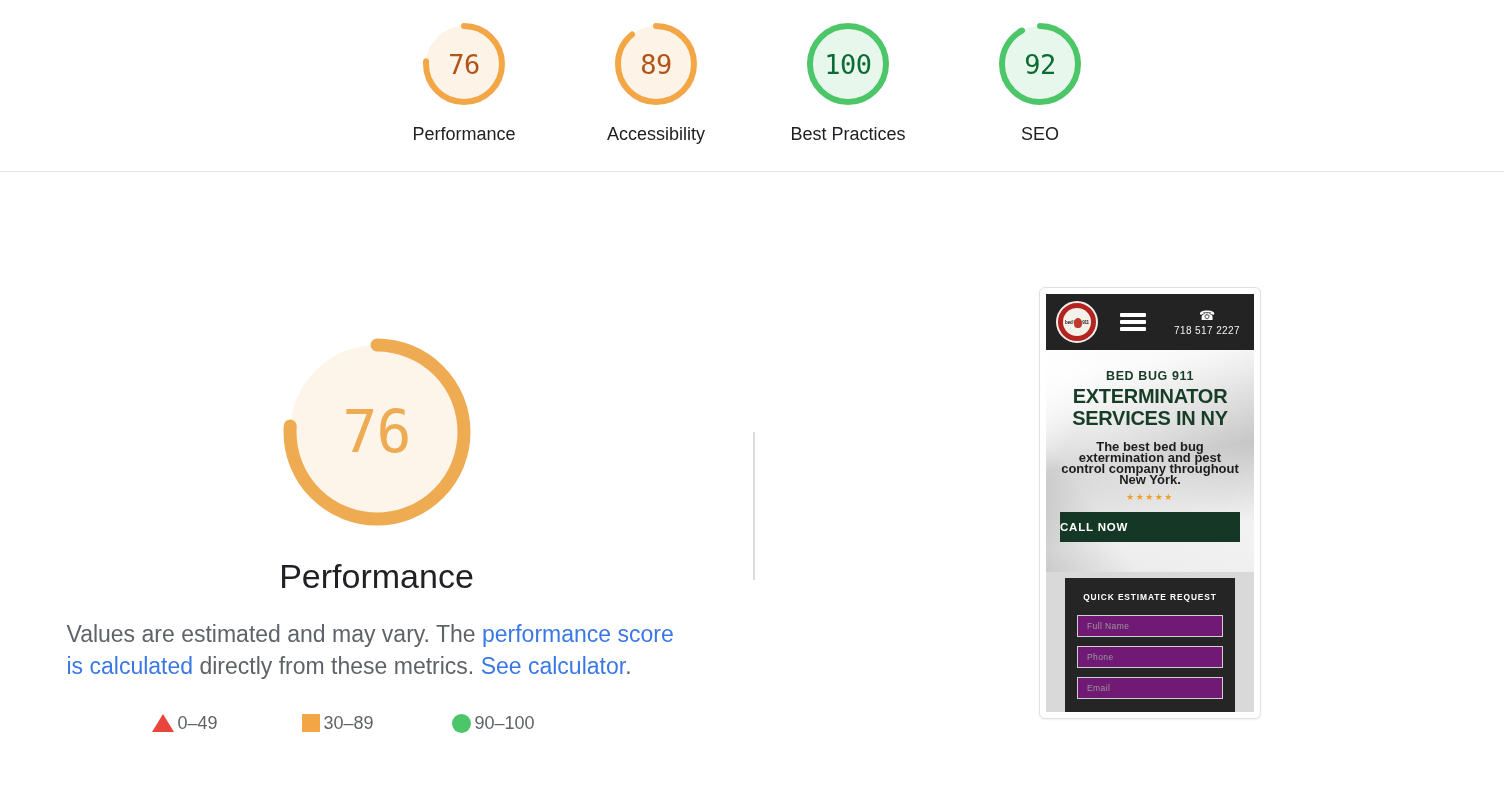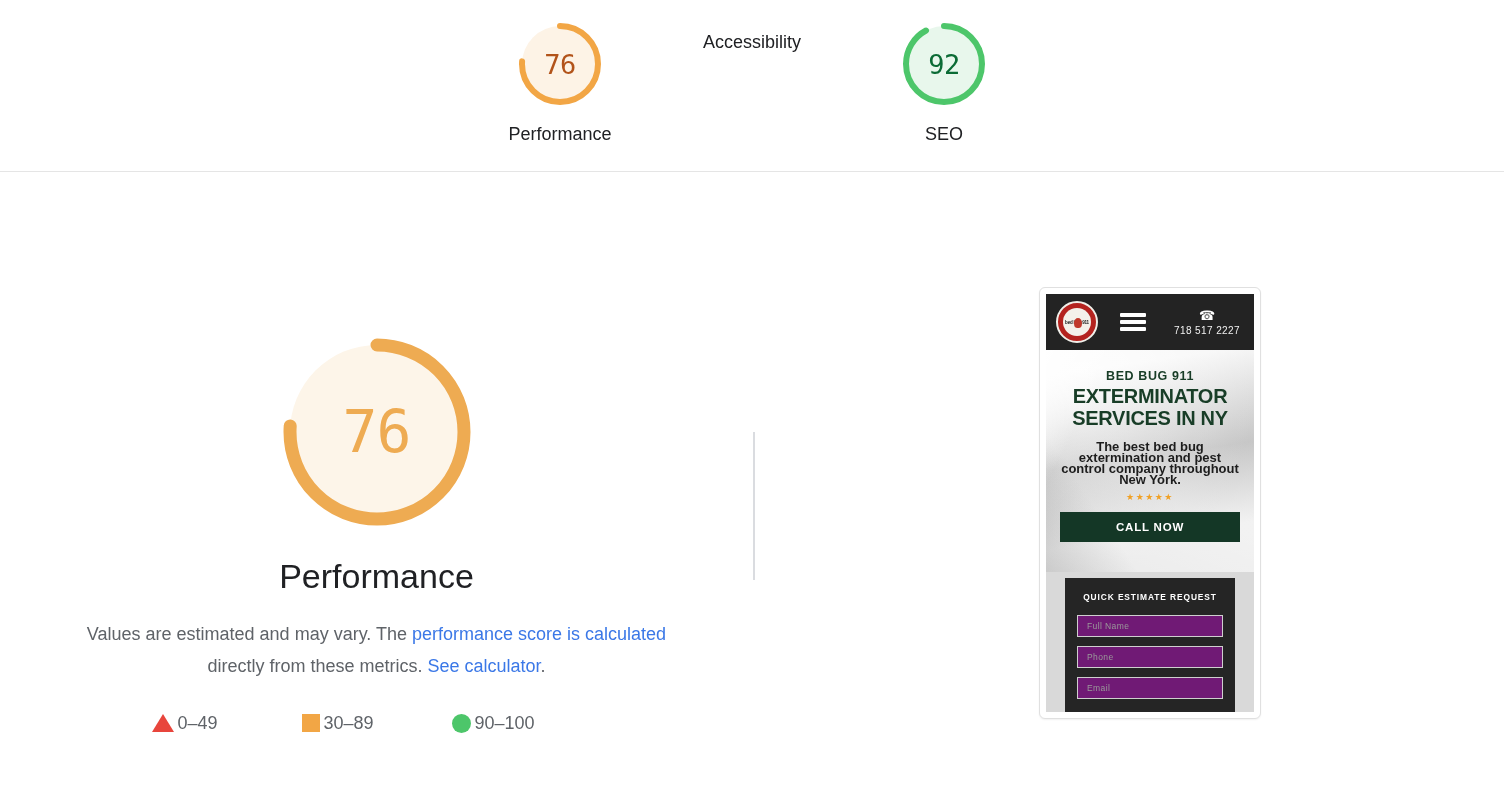--- a/index.html
+++ b/index.html
@@ -147,22 +147,22 @@
     margin-top: 24px;
     font-size: 34px;
     font-weight: 400;
     color: #202124;
     line-height: 40px;
   }
 
   .category-desc {
     margin-top: 22px;
     width: 620px;
-    text-align: center;
-    font-size: 18px;
+    text-align: left;
+    font-size: 23px;
     line-height: 32px;
     color: #5f6368;
   }
 
   .category-desc a {
     color: #3b78e7;
     text-decoration: none;
   }
 
   .metric-legend {
@@ -398,21 +398,21 @@
 
   .call-now-btn {
     display: block;
     margin: 10px 14px 0;
     background: #143726;
     color: #fff;
     font-size: 11.5px;
     font-weight: bold;
     letter-spacing: 0.8px;
     padding: 9px 0;
-    text-align: center;
+    text-align: left;
     border: none;
     cursor: pointer;
     font-family: "Liberation Sans", sans-serif;
   }
 
   
   .estimate-card {
     position: absolute;
     left: 19px;
     top: 284px;
@@ -457,21 +457,38 @@
           <div class="gauge-wrap">
             <svg viewBox="0 0 92 92">
               <circle cx="46" cy="46" r="38" fill="#fdf3e6"></circle>
               <circle cx="46" cy="46" r="38" fill="none" stroke="#f2a645" stroke-width="6" stroke-linecap="round" stroke-dasharray="181.46 57.30"></circle>
             </svg>
             <div class="gauge-score">76</div>
           </div>
           <div class="gauge-label">Performance</div>
         </a>
         <a class="gauge-item average" href="#">
+          <div class="gauge-wrap">
+            <svg viewBox="0 0 92 92">
+              <circle cx="46" cy="46" r="38" fill="#fdf3e6"></circle>
+              <circle cx="46" cy="46" r="38" fill="none" stroke="#f2a645" stroke-width="6" stroke-linecap="round" stroke-dasharray="212.50 26.26"></circle>
+            </svg>
+            <div class="gauge-score">89</div>
+          </div>
           <div class="gauge-label">Accessibility</div>
+        </a>
+        <a class="gauge-item pass" href="#">
+          <div class="gauge-wrap">
+            <svg viewBox="0 0 92 92">
+              <circle cx="46" cy="46" r="38" fill="#e8f7ec"></circle>
+              <circle cx="46" cy="46" r="38" fill="none" stroke="#4dc66a" stroke-width="6" stroke-linecap="round" stroke-dasharray="238.76 0.00"></circle>
+            </svg>
+            <div class="gauge-score">100</div>
+          </div>
+          <div class="gauge-label">Best Practices</div>
         </a>
         <a class="gauge-item pass" href="#">
           <div class="gauge-wrap">
             <svg viewBox="0 0 92 92">
               <circle cx="46" cy="46" r="38" fill="#e8f7ec"></circle>
               <circle cx="46" cy="46" r="38" fill="none" stroke="#4dc66a" stroke-width="6" stroke-linecap="round" stroke-dasharray="219.66 19.10"></circle>
             </svg>
             <div class="gauge-score">92</div>
           </div>
           <div class="gauge-label">SEO</div>

